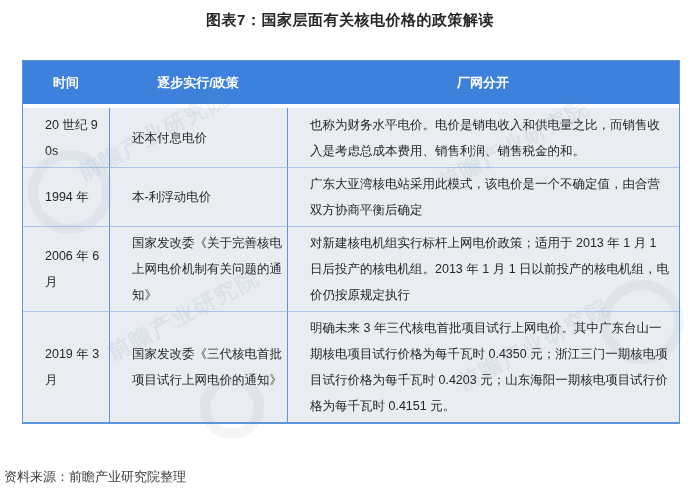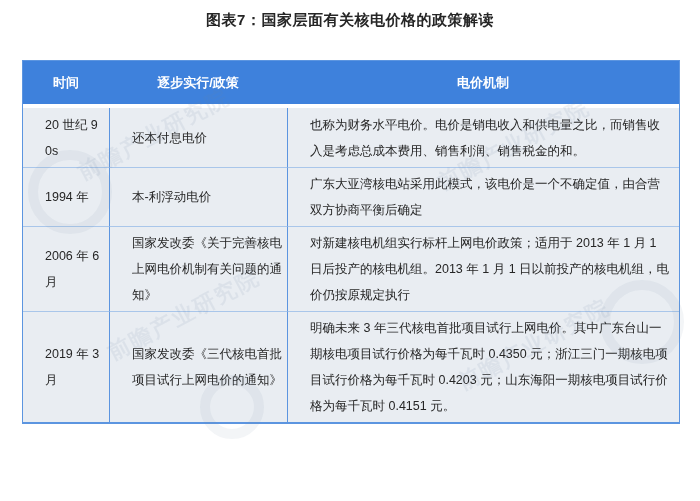--- a/index.html
+++ b/index.html
@@ -93,21 +93,21 @@
 <table class="policy-table">
   <colgroup>
     <col style="width:86px">
     <col style="width:178px">
     <col style="width:392px">
   </colgroup>
   <thead>
     <tr>
       <th>时间</th>
       <th>逐步实行/政策</th>
-      <th>电价机制</th>
+      <th>厂网分开</th>
     </tr>
   </thead>
   <tbody>
     <tr class="row-1">
       <td class="time-cell">20 世纪 90s</td>
       <td class="policy-cell">还本付息电价</td>
       <td class="mech-cell">也称为财务水平电价。电价是销电收入和供电量之比，而销售收入是考虑总成本费用、销售利润、销售税金的和。</td>
     </tr>
     <tr class="row-2">
       <td class="time-cell">1994 年</td>
@@ -131,13 +131,14 @@
   <span class="wm-text" style="left:70px;  top:120px;">前瞻产业研究院</span>
   <span class="wm-text" style="left:430px; top:130px;">前瞻产业研究院</span>
   <span class="wm-text" style="left:100px; top:300px;">前瞻产业研究院</span>
   <span class="wm-text" style="left:450px; top:330px;">前瞻产业研究院</span>
   <span class="wm-ring r-big" style="left:28px;  top:150px;"></span>
   <span class="wm-ring r-big" style="left:600px; top:280px;"></span>
   <span class="wm-ring r-small" style="left:200px; top:375px;"></span>
 </div>
 
 <div class="page-footer">
+  <span class="source-note">资料来源：前瞻产业研究院整理</span>
 </div>
 
 </body></html>

